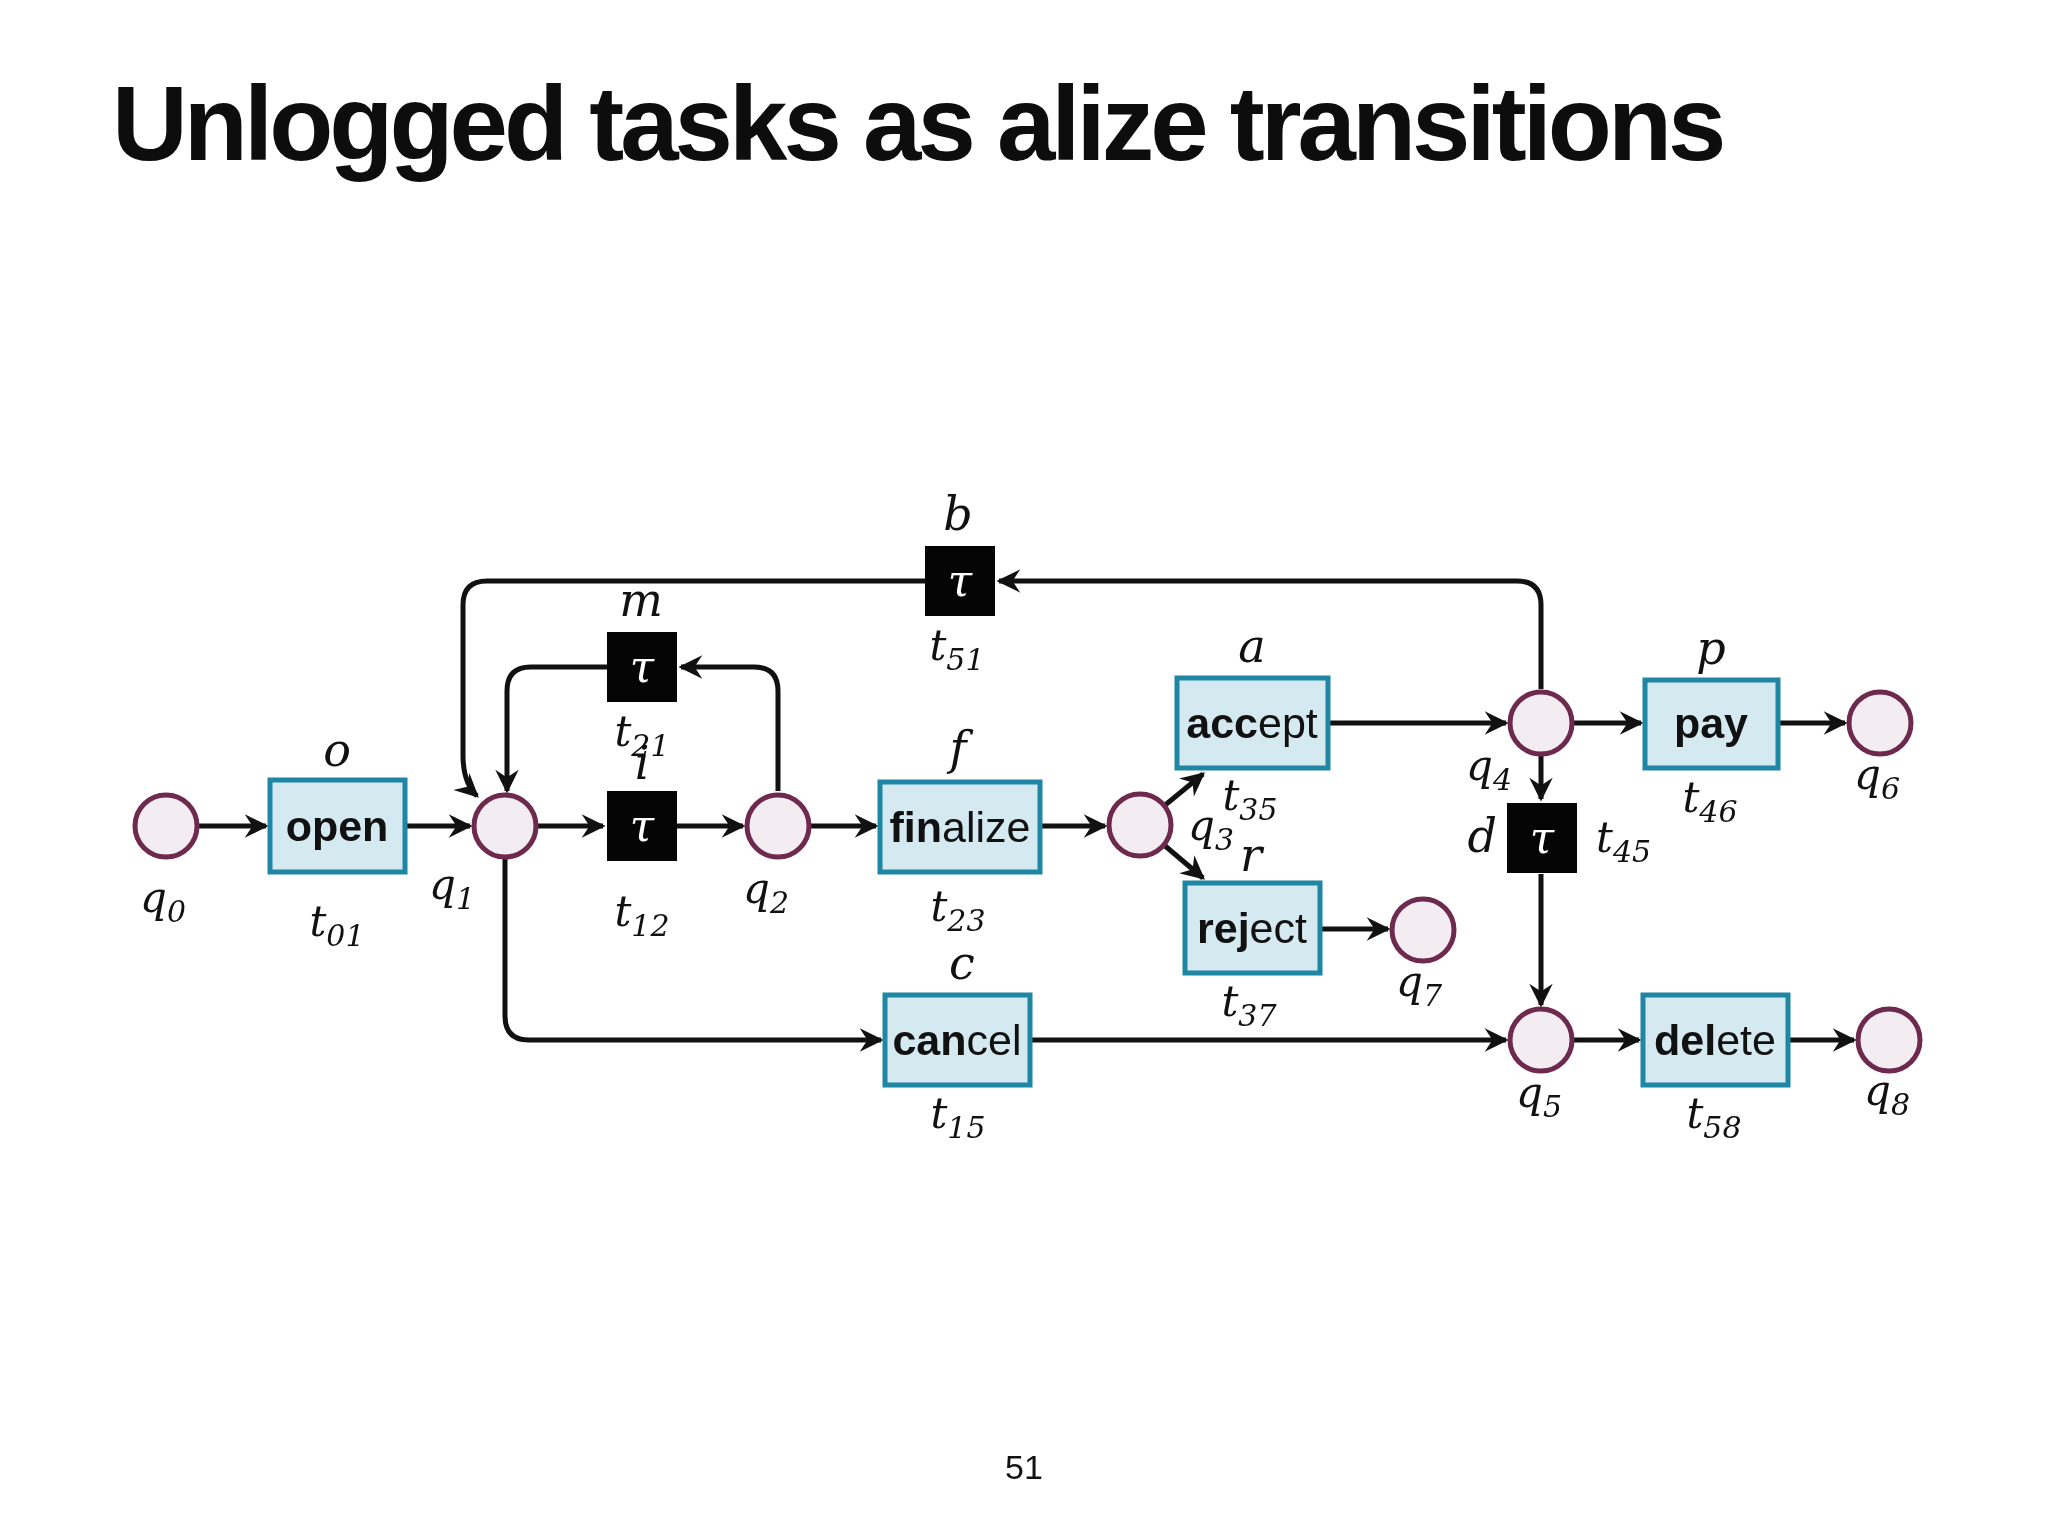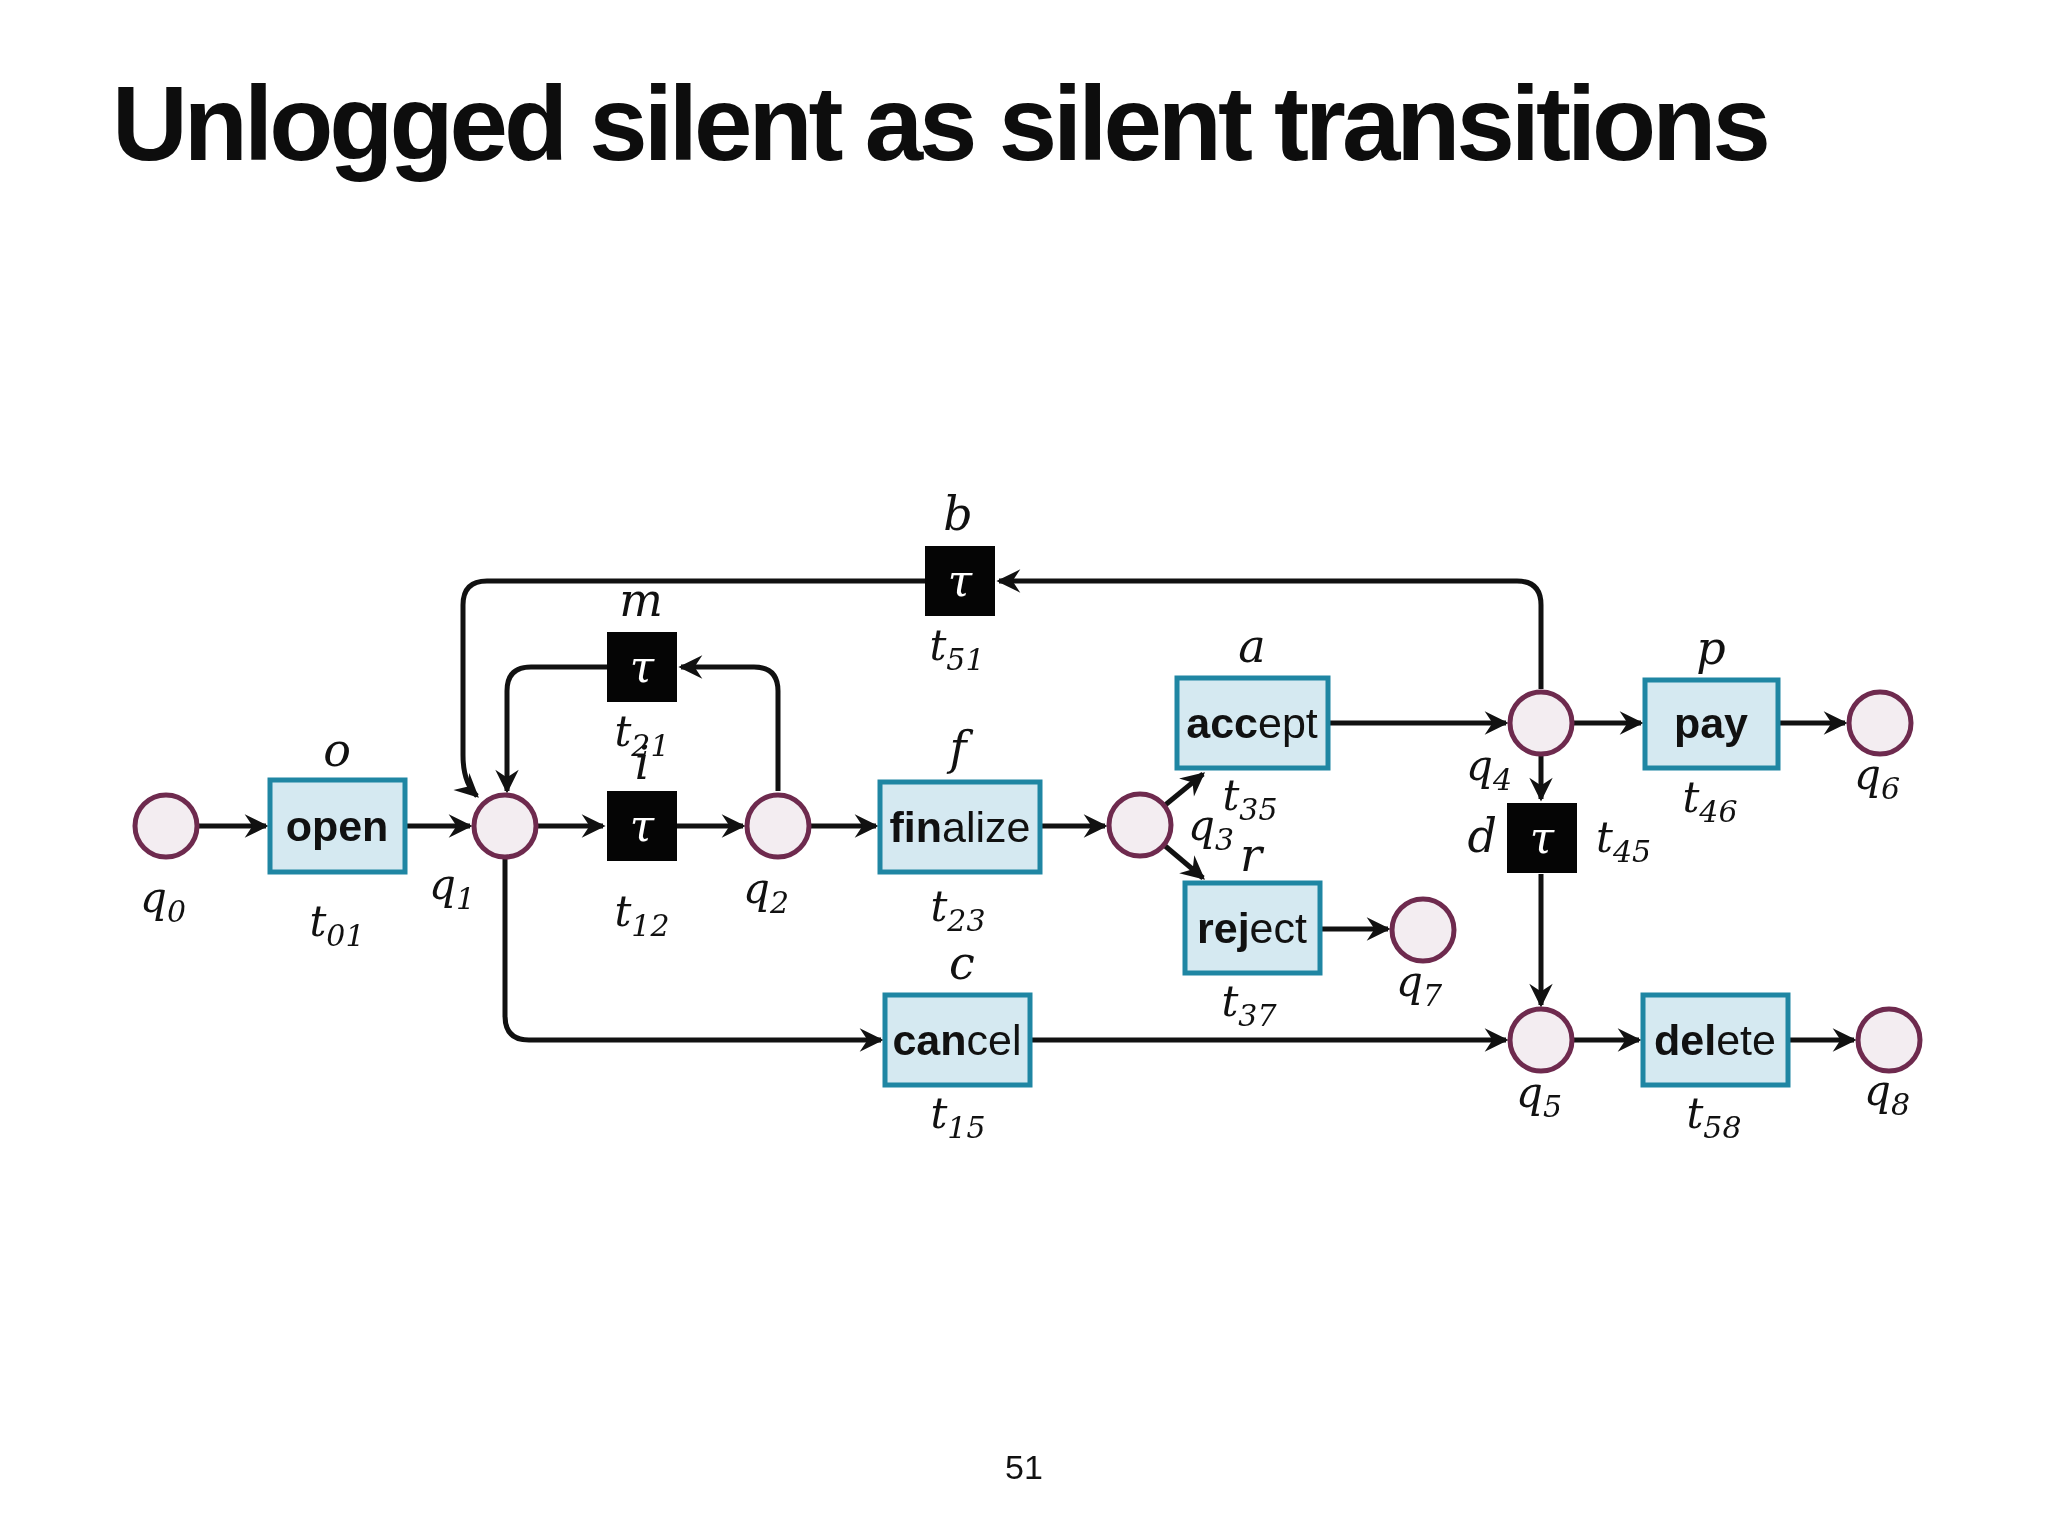--- a/index.html
+++ b/index.html
@@ -15,21 +15,21 @@
   .math{font-family:"DejaVu Serif",serif;font-style:italic;font-size:42px;fill:#111;}
   .math .sub{font-size:30px;}
   .letter{font-family:"DejaVu Serif",serif;font-style:italic;font-size:46px;fill:#111;}
   .tau{font-family:"DejaVu Serif",serif;font-style:italic;font-size:44px;fill:#ffffff;}
   .task-name{font-family:"Liberation Sans",sans-serif;font-size:43px;fill:#111;}
   .task-name .b{font-weight:700;}
 </style>
 </head>
 <body>
 
-<h1 class="slide-title">Unlogged silent as silent transitions</h1>
+<h1 class="slide-title">Unlogged tasks as alize transitions</h1>
 
 <svg class="net" width="2048" height="1536" viewBox="0 0 2048 1536" xmlns="http://www.w3.org/2000/svg">
   <defs>
     <marker id="arrow" viewBox="0 0 10 10" refX="8.6" refY="5" markerWidth="5.2" markerHeight="5.2" orient="auto-start-reverse" markerUnits="strokeWidth">
       <path d="M0.4,0.5 L9.6,5 L0.4,9.5 L3.4,5 Z" fill="#111111"></path>
     </marker>
   </defs>
   <g id="layer-edges">
       <path d="M 199 826 L 266 826" class="edge" stroke="#111111" marker-end="url(#arrow)"></path>
       <path d="M 405 826 L 470 826" class="edge" stroke="#111111" marker-end="url(#arrow)"></path>

